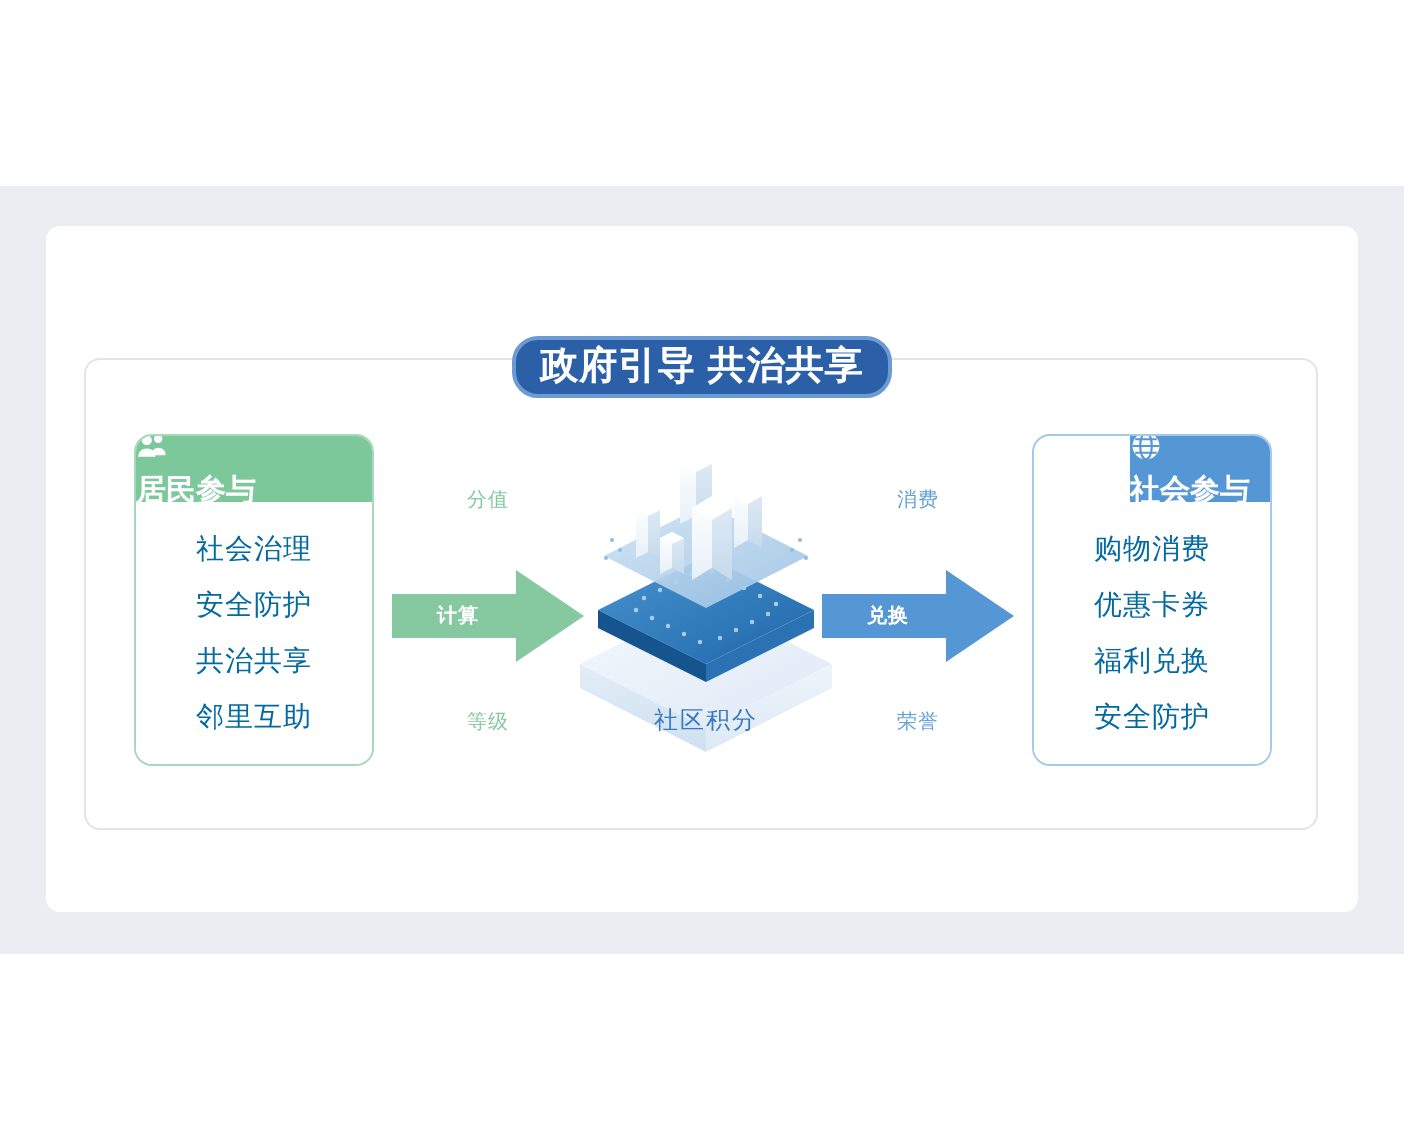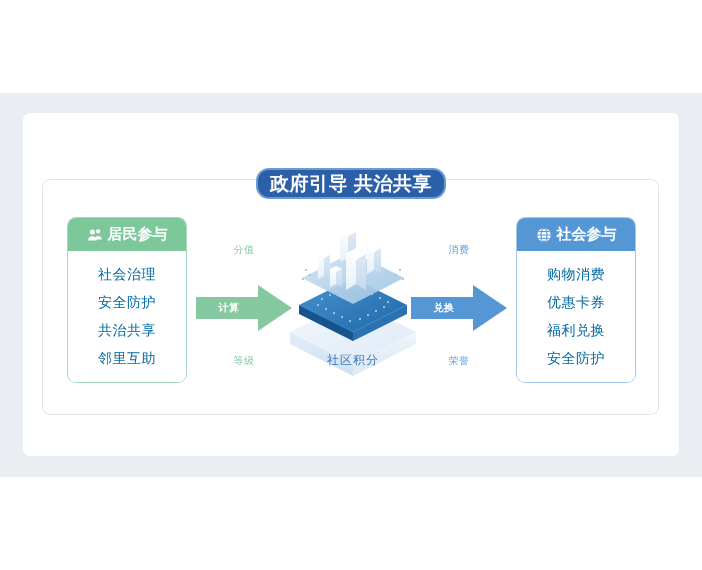--- a/index.html
+++ b/index.html
@@ -82,29 +82,29 @@
     box-sizing: border-box;
     overflow: hidden;
     z-index: 4;
   }
   .panel.left  { left: 67px; border: 1px solid #a6d8ba; }
   .panel.right { left: 516px; border: 1px solid #a4c9ea; }
 
   .panel-header {
     height: 33px;
     display: flex;
-    align-items: center;
     justify-content: center;
     gap: 5px;
     color: #ffffff;
     font-size: 15px;
     font-weight: bold;
+    flex-direction: column;
   }
   .panel.left  .panel-header { background: #7dc89a; }
-  .panel.right .panel-header { background: #5596d4; }
+  .panel.right .panel-header { background: #5596d4; margin-left: 48px; }
 
   .panel-header .hdr-icon {
     display: inline-flex;
     align-items: center;
     justify-content: center;
     width: 16px;
     height: 16px;
     flex: 0 0 auto;
   }
   .panel-header .hdr-icon svg { display: block; }

